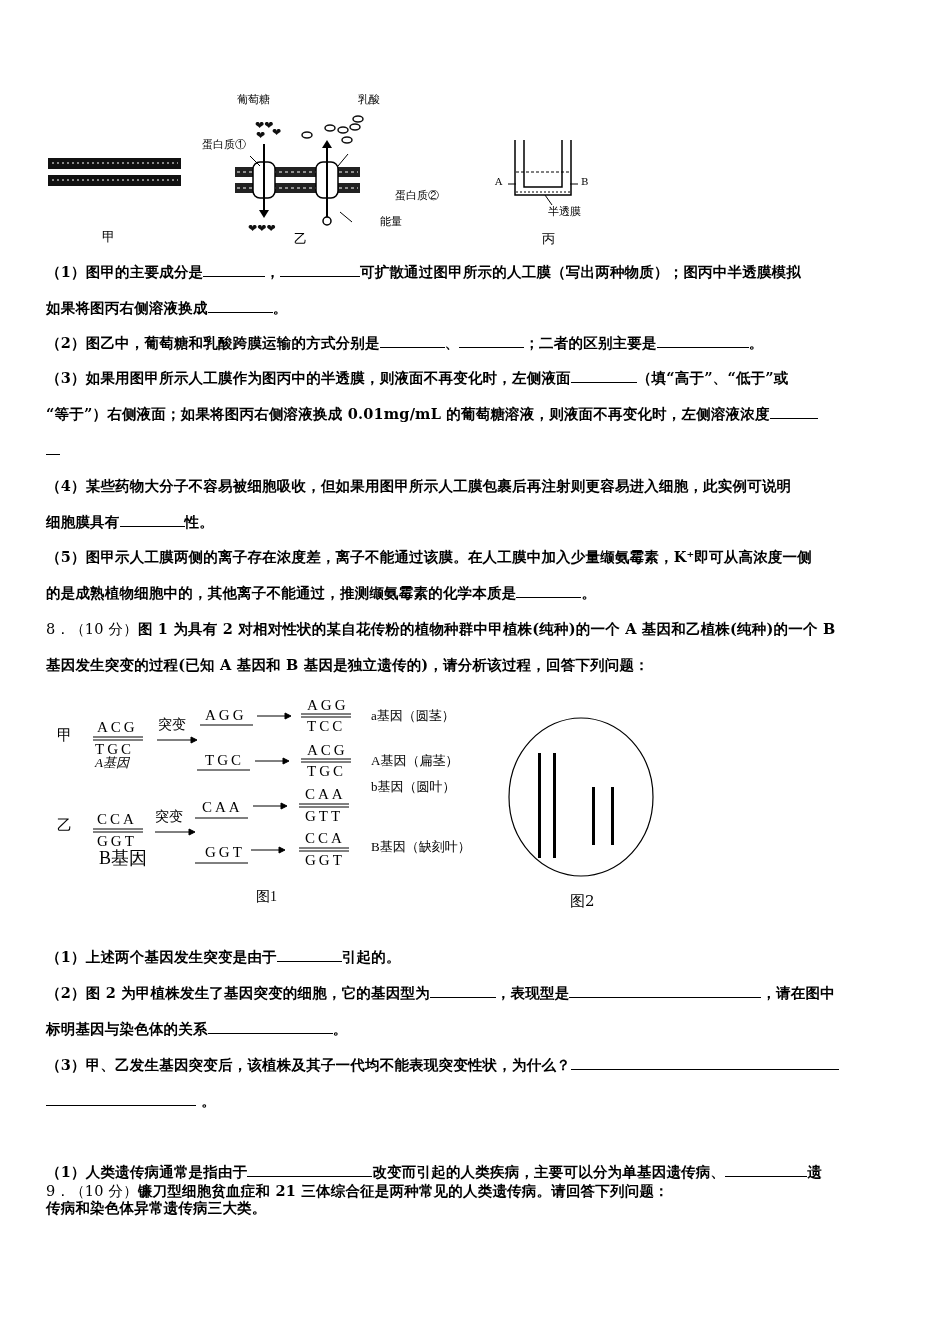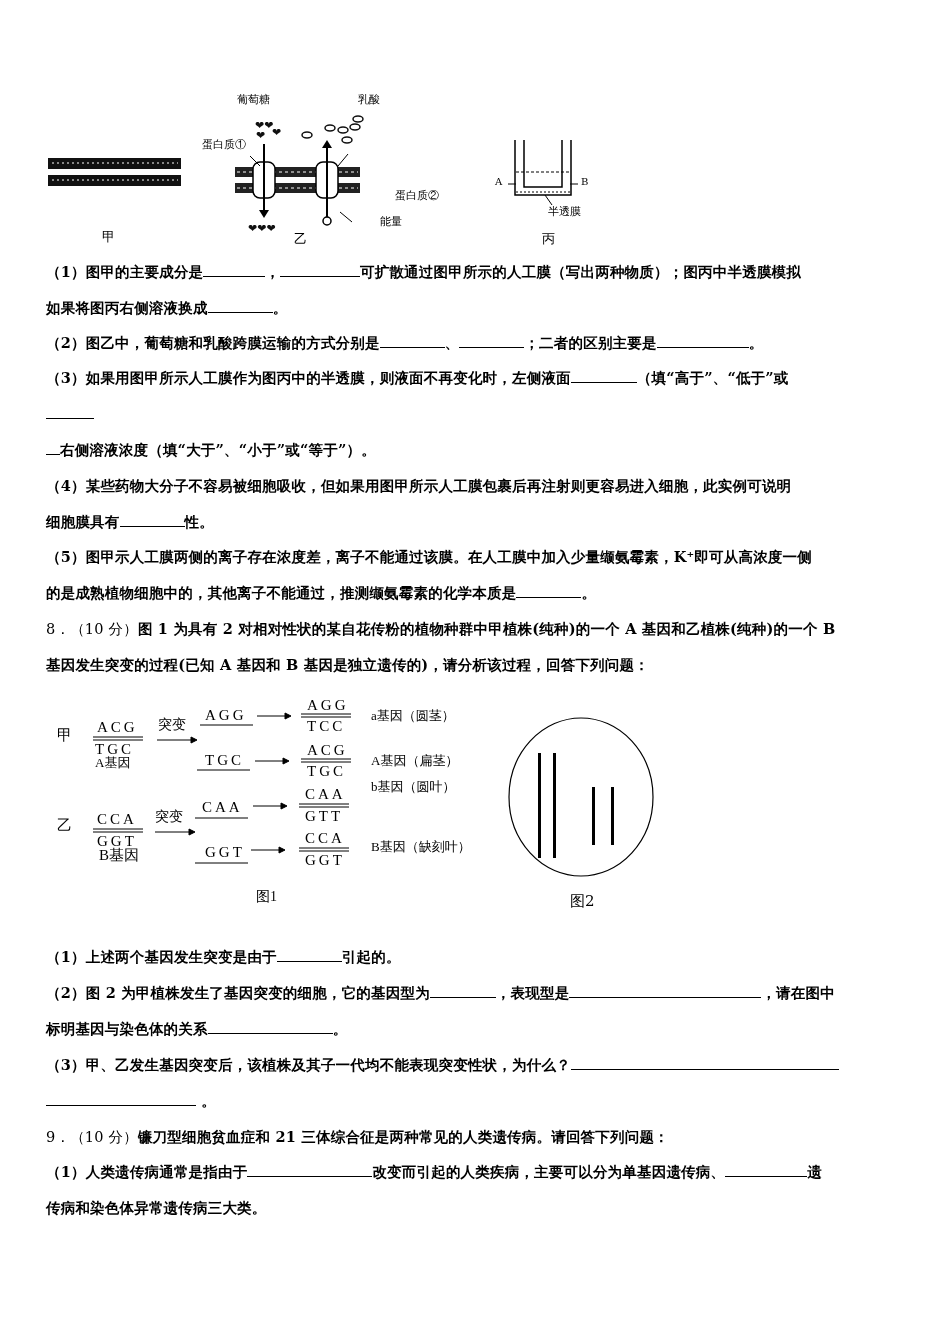--- a/index.html
+++ b/index.html
@@ -93,24 +93,24 @@
 <div class="line" style="top:298px">
   <span>如果将图丙右侧溶液换成</span><span class="blank" style="width:65px"></span><span>。</span>
 </div>
 <div class="line" style="top:333px">
   <span>（2）图乙中，葡萄糖和乳酸跨膜运输的方式分别是</span><span class="blank" style="width:65px"></span><span>、</span><span class="blank" style="width:65px"></span><span>；二者的区别主要是</span><span class="blank" style="width:92px"></span><span>。</span>
 </div>
 <div class="line" style="top:368px">
   <span>（3）如果用图甲所示人工膜作为图丙中的半透膜，则液面不再变化时，左侧液面</span><span class="blank" style="width:66px"></span><span>（填“高于”、“低于”或</span>
 </div>
 <div class="line" style="top:404px">
-  <span class="blank" style="width:48px"></span>
+  <span>“等于”）右侧液面；如果将图丙右侧溶液换成 0.01mg/mL 的葡萄糖溶液，则液面不再变化时，左侧溶液浓度</span><span class="blank" style="width:48px"></span>
 </div>
 <div class="line" style="top:440px">
-  <span class="blank" style="width:14px"></span><span>右侧溶液浓度（填“大于”、“小于”或“等于”）。</span>
+  <span class="blank" style="width:14px"></span>
 </div>
 <div class="line" style="top:476px">
   <span>（4）某些药物大分子不容易被细胞吸收，但如果用图甲所示人工膜包裹后再注射则更容易进入细胞，此实例可说明</span>
 </div>
 <div class="line" style="top:512px">
   <span>细胞膜具有</span><span class="blank" style="width:65px"></span><span>性。</span>
 </div>
 <div class="line" style="top:547px">
   <span>（5）图甲示人工膜两侧的离子存在浓度差，离子不能通过该膜。在人工膜中加入少量缬氨霉素，K⁺即可从高浓度一侧</span>
 </div>
@@ -160,35 +160,35 @@
         <line x1="256" y1="74" x2="306" y2="74"></line>
       <line x1="254" y1="116" x2="304" y2="116"></line>
         <line x1="254" y1="119" x2="304" y2="119"></line>
       <line x1="254" y1="160" x2="304" y2="160"></line>
         <line x1="254" y1="163" x2="304" y2="163"></line>
     </g>
   </svg>
   <span class="cap" style="left:12px;top:38px;font-size:15px;">甲</span>
   <span class="cap seq" style="left:52px;top:31px;">ACG</span>
   <span class="cap seq" style="left:50px;top:53px;">TGC</span>
-  <span class="cap" style="left:50px;top:66px;font-size:13px;">A基因</span>
+  <span class="cap" style="left:50px;top:66px;font-size:13px;font-style:italic;">A基因</span>
   <span class="cap" style="left:113px;top:28px;font-size:14px;">突变</span>
   <span class="cap seq" style="left:160px;top:19px;">AGG</span>
   <span class="cap seq" style="left:262px;top:9px;">AGG</span>
   <span class="cap seq" style="left:262px;top:30px;">TCC</span>
   <span class="cap" style="left:326px;top:19px;">a基因（圆茎）</span>
   <span class="cap seq" style="left:160px;top:64px;">TGC</span>
   <span class="cap seq" style="left:262px;top:54px;">ACG</span>
   <span class="cap seq" style="left:262px;top:75px;">TGC</span>
   <span class="cap" style="left:326px;top:64px;">A基因（扁茎）</span>
 
   <span class="cap" style="left:12px;top:128px;font-size:15px;">乙</span>
   <span class="cap seq" style="left:52px;top:123px;">CCA</span>
   <span class="cap seq" style="left:52px;top:145px;">GGT</span>
-  <span class="cap" style="left:54px;top:158px;font-size:15px;">B基因</span>
+  <span class="cap" style="left:54px;top:158px;font-size:18px;">B基因</span>
   <span class="cap" style="left:110px;top:120px;font-size:14px;">突变</span>
   <span class="cap seq" style="left:157px;top:111px;">CAA</span>
   <span class="cap seq" style="left:260px;top:98px;">CAA</span>
   <span class="cap seq" style="left:260px;top:120px;">GTT</span>
   <span class="cap" style="left:326px;top:90px;">b基因（圆叶）</span>
   <span class="cap seq" style="left:160px;top:156px;">GGT</span>
   <span class="cap seq" style="left:260px;top:142px;">CCA</span>
   <span class="cap seq" style="left:260px;top:164px;">GGT</span>
   <span class="cap" style="left:326px;top:150px;">B基因（缺刻叶）</span>
 
@@ -215,21 +215,21 @@
 <div class="line" style="top:1019px">
   <span>标明基因与染色体的关系</span><span class="blank" style="width:125px"></span><span>。</span>
 </div>
 <div class="line" style="top:1055px">
   <span>（3）甲、乙发生基因突变后，该植株及其子一代均不能表现突变性状，为什么？</span><span class="blank" style="width:268px"></span>
 </div>
 <div class="line" style="top:1091px">
   <span class="blank" style="width:150px"></span> <span>。</span>
 </div>
 
-<div class="line" style="top:1127px">
+<div class="line" style="top:1181px">
   <span class="n">9．</span><span class="n">（10 分）</span><span>镰刀型细胞贫血症和 21 三体综合征是两种常见的人类遗传病。请回答下列问题：</span>
 </div>
 <div class="line" style="top:1162px">
   <span>（1）人类遗传病通常是指由于</span><span class="blank" style="width:125px"></span><span>改变而引起的人类疾病，主要可以分为单基因遗传病、</span><span class="blank" style="width:82px"></span><span>遗</span>
 </div>
 <div class="line" style="top:1198px">
   <span>传病和染色体异常遗传病三大类。</span>
 </div>
 
 </body></html>

